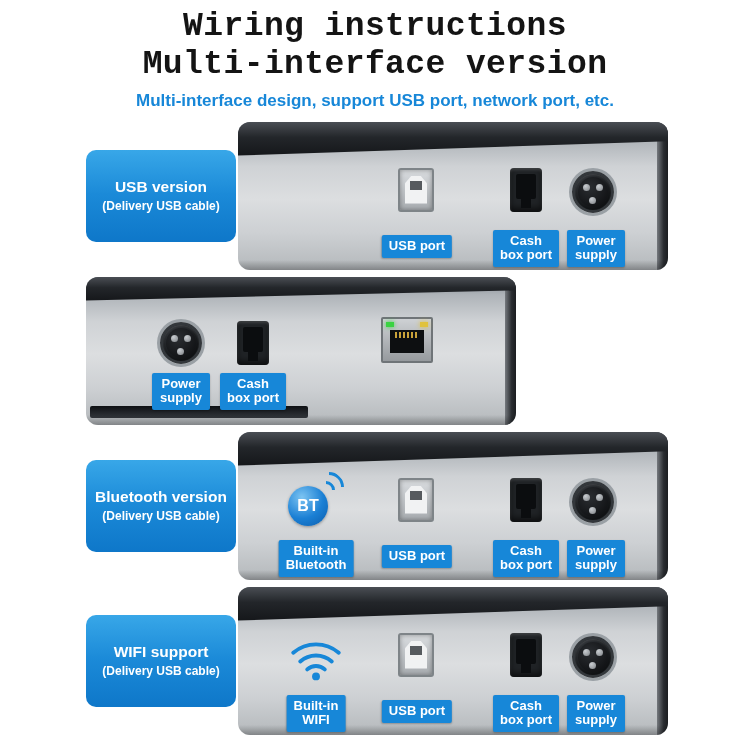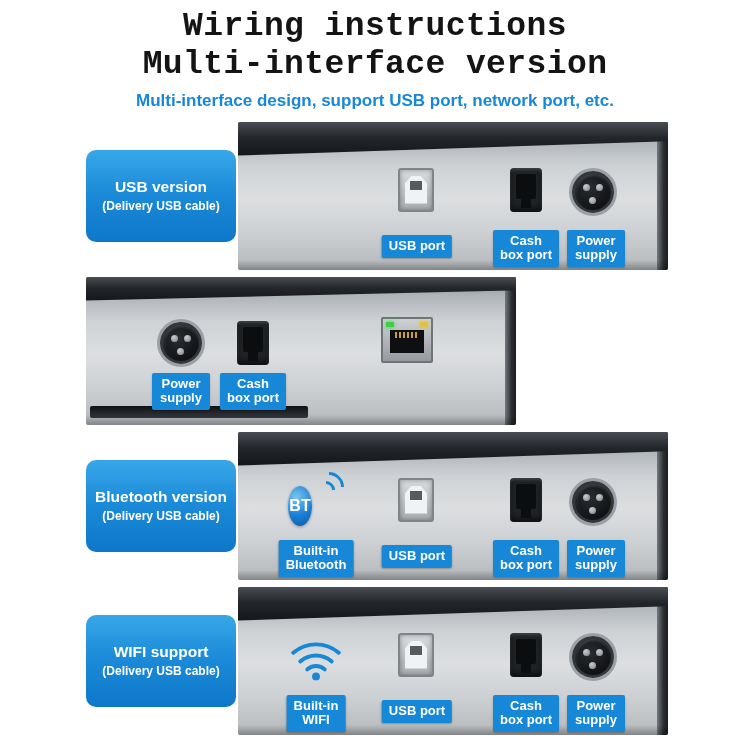--- a/index.html
+++ b/index.html
@@ -25,21 +25,21 @@
     flex: none; width: 150px; height: 92px; border-radius: 10px;
     background: linear-gradient(180deg, var(--label-blue-top,#38a7e8) 0%, #1b8ad8 48%, var(--label-blue-bottom,#0e77c9) 100%);
     color: #fff; display: flex; flex-direction: column; justify-content: center;
     align-items: center; text-align: center; margin-right: 2px;
   }
   .version-title { font-size: 15.5px; font-weight: bold; white-space: nowrap; }
   .version-subtitle { font-size: 12px; font-weight: bold; margin-top: 3px; white-space: nowrap; }
   
   .panel {
     position: relative; flex: none; width: 430px; height: 148px; overflow: hidden;
-    border-radius: 2px;
+    border-radius: 12px;
     background: linear-gradient(180deg, #7e848b 0%, #aeb3b8 12%, #cfd2d5 30%,
                 #dcdee0 52%, #cdd0d3 75%, #b4b8bb 100%);
   }
   .panel-top {
     position: absolute; left: 0; right: 0; top: 0; height: 34px; z-index: 2;
     background: linear-gradient(180deg, #4a4e54 0%, #23262a 45%, #15171a 100%);
     clip-path: polygon(0 0, 100% 0, 100% 58%, 0 100%);
   }
   .panel-top.short { height: 24px; }
   .panel-side {
@@ -110,21 +110,21 @@
   .rj45-inner::before {
     content: ""; position: absolute; left: 5px; right: 5px; top: 2px; height: 6px;
     background: repeating-linear-gradient(90deg, #c9a23a 0 2px, transparent 2px 4px);
   }
   .led { position: absolute; width: 8px; height: 5px; top: 3px; }
   .led-green  { left: 3px;  background: #39d341; box-shadow: 0 0 5px #39d341; }
   .led-yellow { right: 3px; background: #e0c23c; box-shadow: 0 0 5px #e0c23c; }
   
   .bt-wrap { position: absolute; width: 58px; height: 54px; z-index: 3; }
   .bt-circle {
-    position: absolute; left: 0; bottom: 2px; width: 24px; height: 40px; border-radius: 50%;
+    position: absolute; left: 0; bottom: 2px; width: 40px; height: 40px; border-radius: 50%;
     background: radial-gradient(circle at 35% 28%, #7cc4f2, #1a7fd4 55%, #0c5cab 100%);
     color: #fff; font-weight: bold; font-size: 16px;
     display: flex; align-items: center; justify-content: center;
     box-shadow: 0 1px 3px rgba(0,0,0,.35);
   }
   .bt-arc {
     position: absolute; border: 3px solid transparent;
     border-top-color: var(--accent-blue, #1787d8); border-radius: 50%;
     transform: rotate(45deg);
   }

